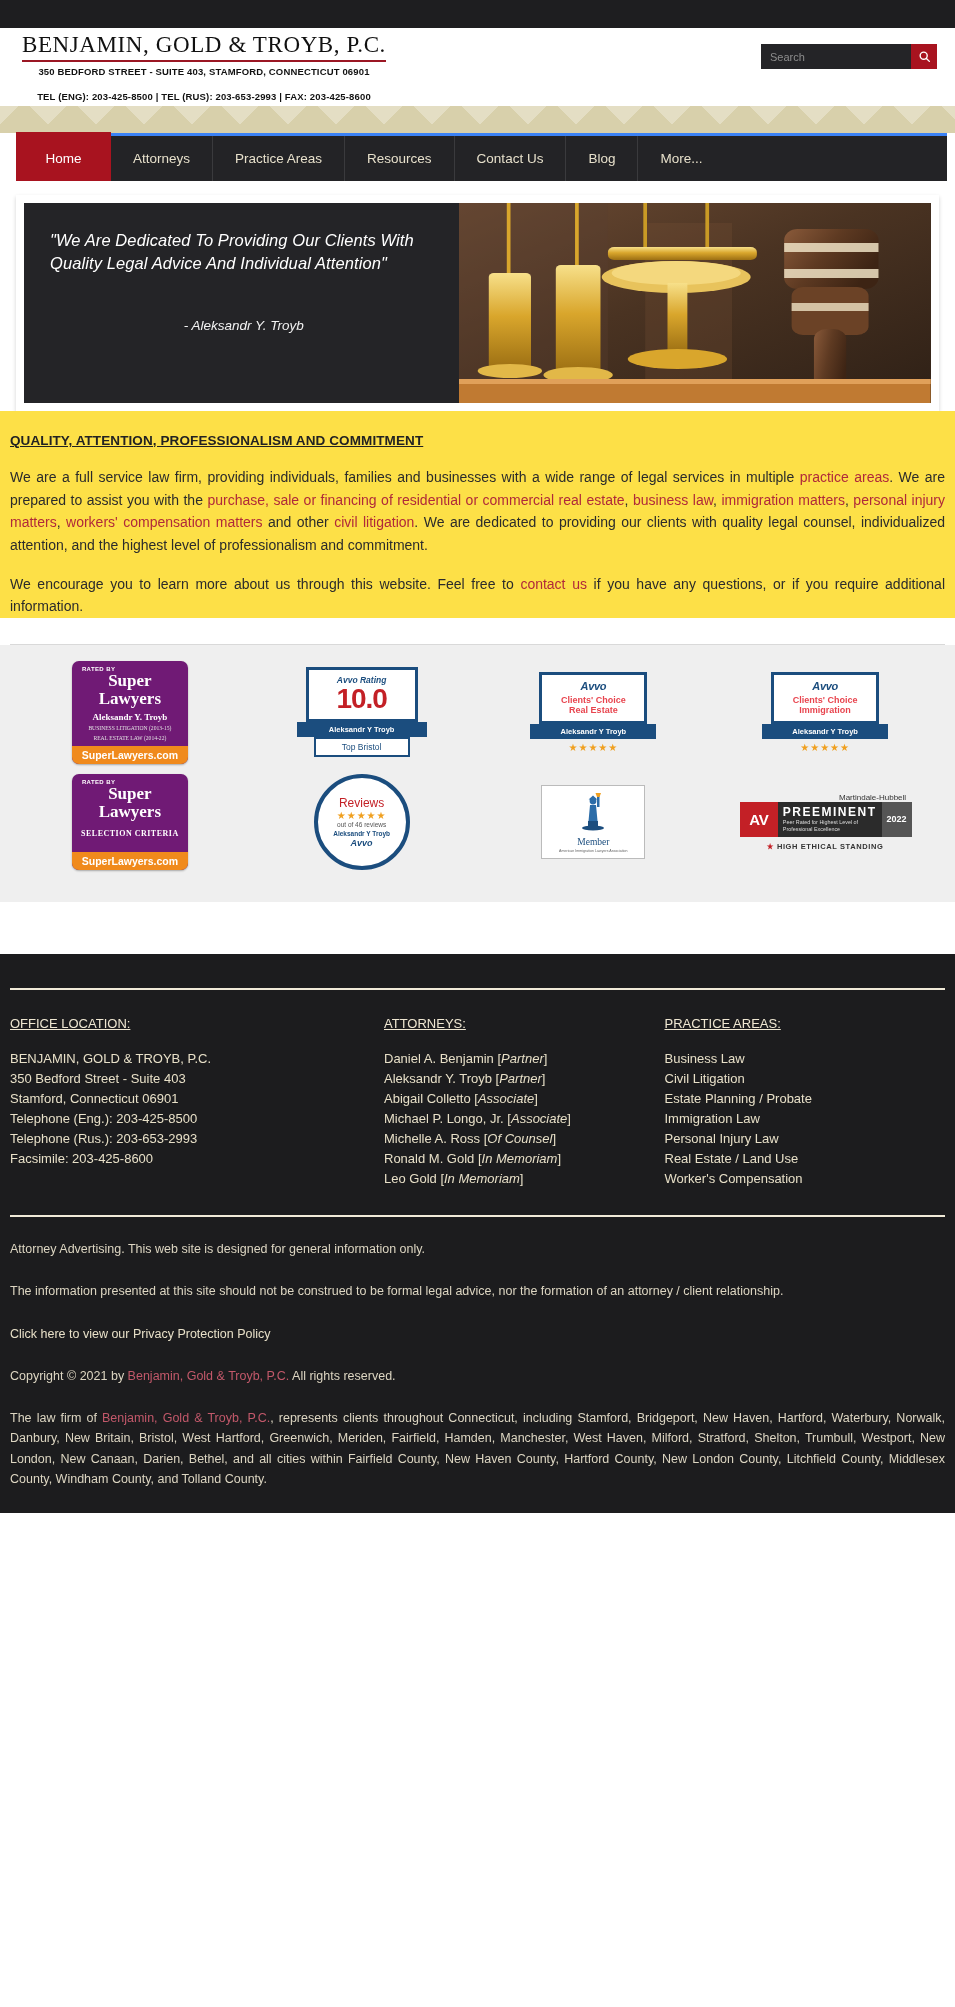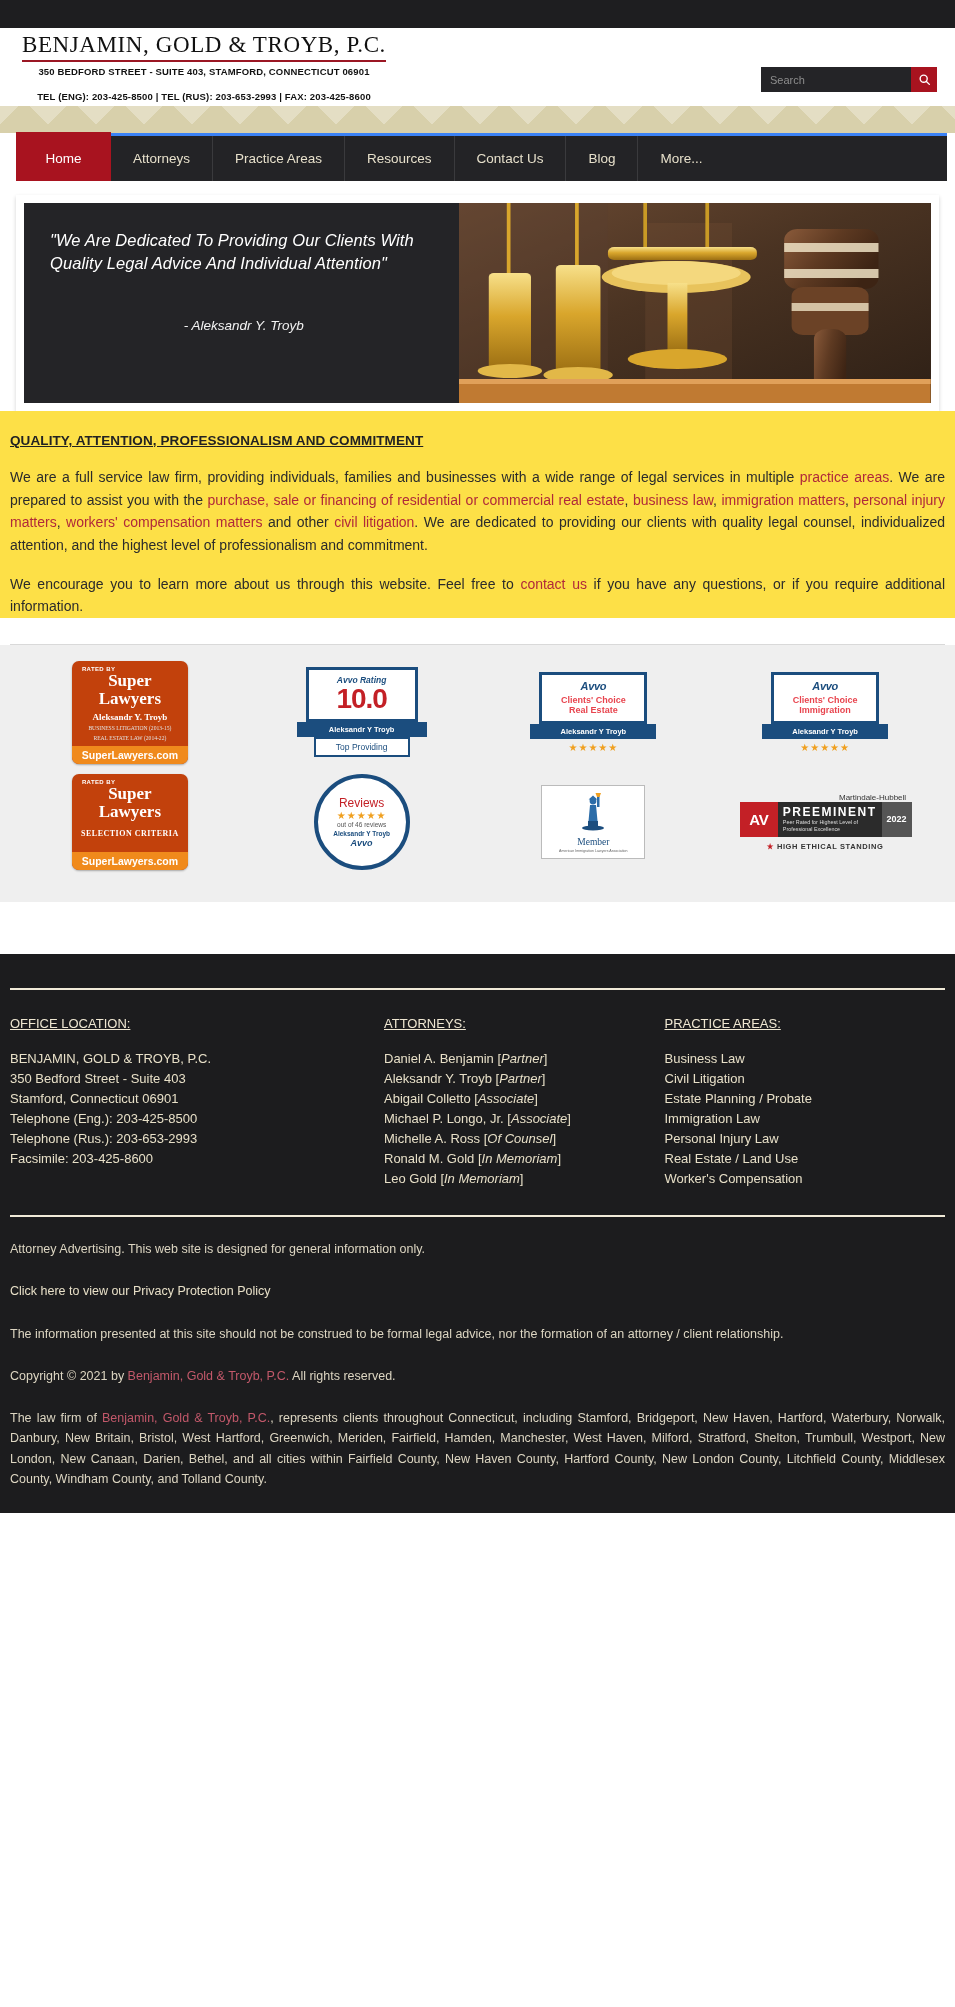--- a/index.html
+++ b/index.html
@@ -49,21 +49,21 @@
     font-size: 9.5px;
     font-weight: bold;
     color: #111111;
     letter-spacing: 0.15px;
     margin-top: 14px;
     white-space: nowrap;
   }
   .search-wrap {
     position: absolute;
     right: 18px;
-    top: 39px;
+    top: 16px;
     display: flex;
     height: 25px;
   }
   .search-input {
     width: 150px;
     height: 25px;
     background: #242427;
     border: none;
     outline: none;
     color: #cfcfcf;
@@ -206,21 +206,21 @@
     align-items: center;
     justify-content: center;
     min-height: 92px;
   }
 
   
   .sl {
     width: 116px;
     border-radius: 7px;
     overflow: hidden;
-    background: #c2410c;
+    background: #701a75;
     text-align: center;
     box-shadow: 0 1px 2px rgba(0,0,0,.3);
   }
   .sl-top { padding: 5px 4px 4px 4px; }
   .sl-rated { color:#ffffff; font-size:6px; font-weight:bold; letter-spacing:.4px; text-align:left; padding-left:6px;}
   .sl-name-big { font-family:"Liberation Serif",serif; color:#ffffff; font-size:17px; font-weight:bold; line-height:1.05; }
   .sl-atty { font-family:"Liberation Serif",serif; color:#ffffff; font-size:9px; font-weight:bold; margin-top:4px; }
   .sl-prac { color:#e2e2e2; font-size:5.6px; line-height:1.45; margin-top:2px; font-family:"Liberation Serif",serif;}
   .sl-bar { background:#f08a1c; color:#ffffff; font-size:10.5px; font-weight:bold; padding:3px 0; }
   .sl-crit { color:#ffffff; font-size:8px; font-weight:bold; letter-spacing:.5px; margin-top:8px; font-family:"Liberation Serif",serif;}
@@ -447,21 +447,21 @@
       </div>
     </div>
 
     <div class="badge-cell">
       <div class="avvo-rate">
         <div class="avvo-rate-top">
           <div class="avvo-lbl">Avvo Rating</div>
           <div class="avvo-num">10.0</div>
         </div>
         <div class="avvo-ribbon">Aleksandr Y Troyb</div>
-        <div class="avvo-sub">Top Providing</div>
+        <div class="avvo-sub">Top Bristol</div>
       </div>
     </div>
 
     <div class="badge-cell">
       <div class="avvo-cc">
         <div class="avvo-cc-top">
           <div class="avvo-cc-brand">Avvo</div>
           <div class="avvo-cc-l1">Clients' Choice</div>
           <div class="avvo-cc-l2">Real Estate</div>
         </div>
@@ -579,23 +579,23 @@
           <li>Personal Injury Law</li>
           <li>Real Estate / Land Use</li>
           <li>Worker's Compensation</li>
         </ul>
     </div>
   </div>
 
   <div class="footer-rule2"></div>
 
   <p class="fp">Attorney Advertising.  This web site is designed for general information only.</p>
+  <p class="fp">The information presented at this site should not be construed to be formal legal advice, nor the formation of an attorney / client relationship.</p>
   <p class="fp">
     <a class="flnk">Click here to view our Privacy Protection Policy</a>
   </p>
-  <p class="fp">The information presented at this site should not be construed to be formal legal advice, nor the formation of an attorney / client relationship.</p>
   <p class="fp">
     <span>Copyright © 2021 by </span><span class="rlnk">Benjamin, Gold &amp; Troyb, P.C.</span><span>  All rights reserved.</span>
   </p>
   <p class="fp last">
     <span>The  law  firm  of  </span><span class="rlnk">Benjamin,  Gold  &amp;  Troyb,  P.C.</span><span>,  represents  clients  throughout  Connecticut,  including  Stamford, Bridgeport,  New  Haven,  Hartford,  Waterbury,  Norwalk,  Danbury,  New  Britain,  Bristol,  West  Hartford,  Greenwich, Meriden,  Fairfield,  Hamden,  Manchester,  West  Haven,  Milford,  Stratford,  Shelton,  Trumbull,  Westport,  New  London, New  Canaan,  Darien,  Bethel,  and  all  cities  within  Fairfield  County,  New  Haven  County,  Hartford  County,  New  London County,  Litchfield  County,  Middlesex  County,  Windham  County,  and  Tolland  County.</span>
   </p>
 </div>
 
 </body></html>

